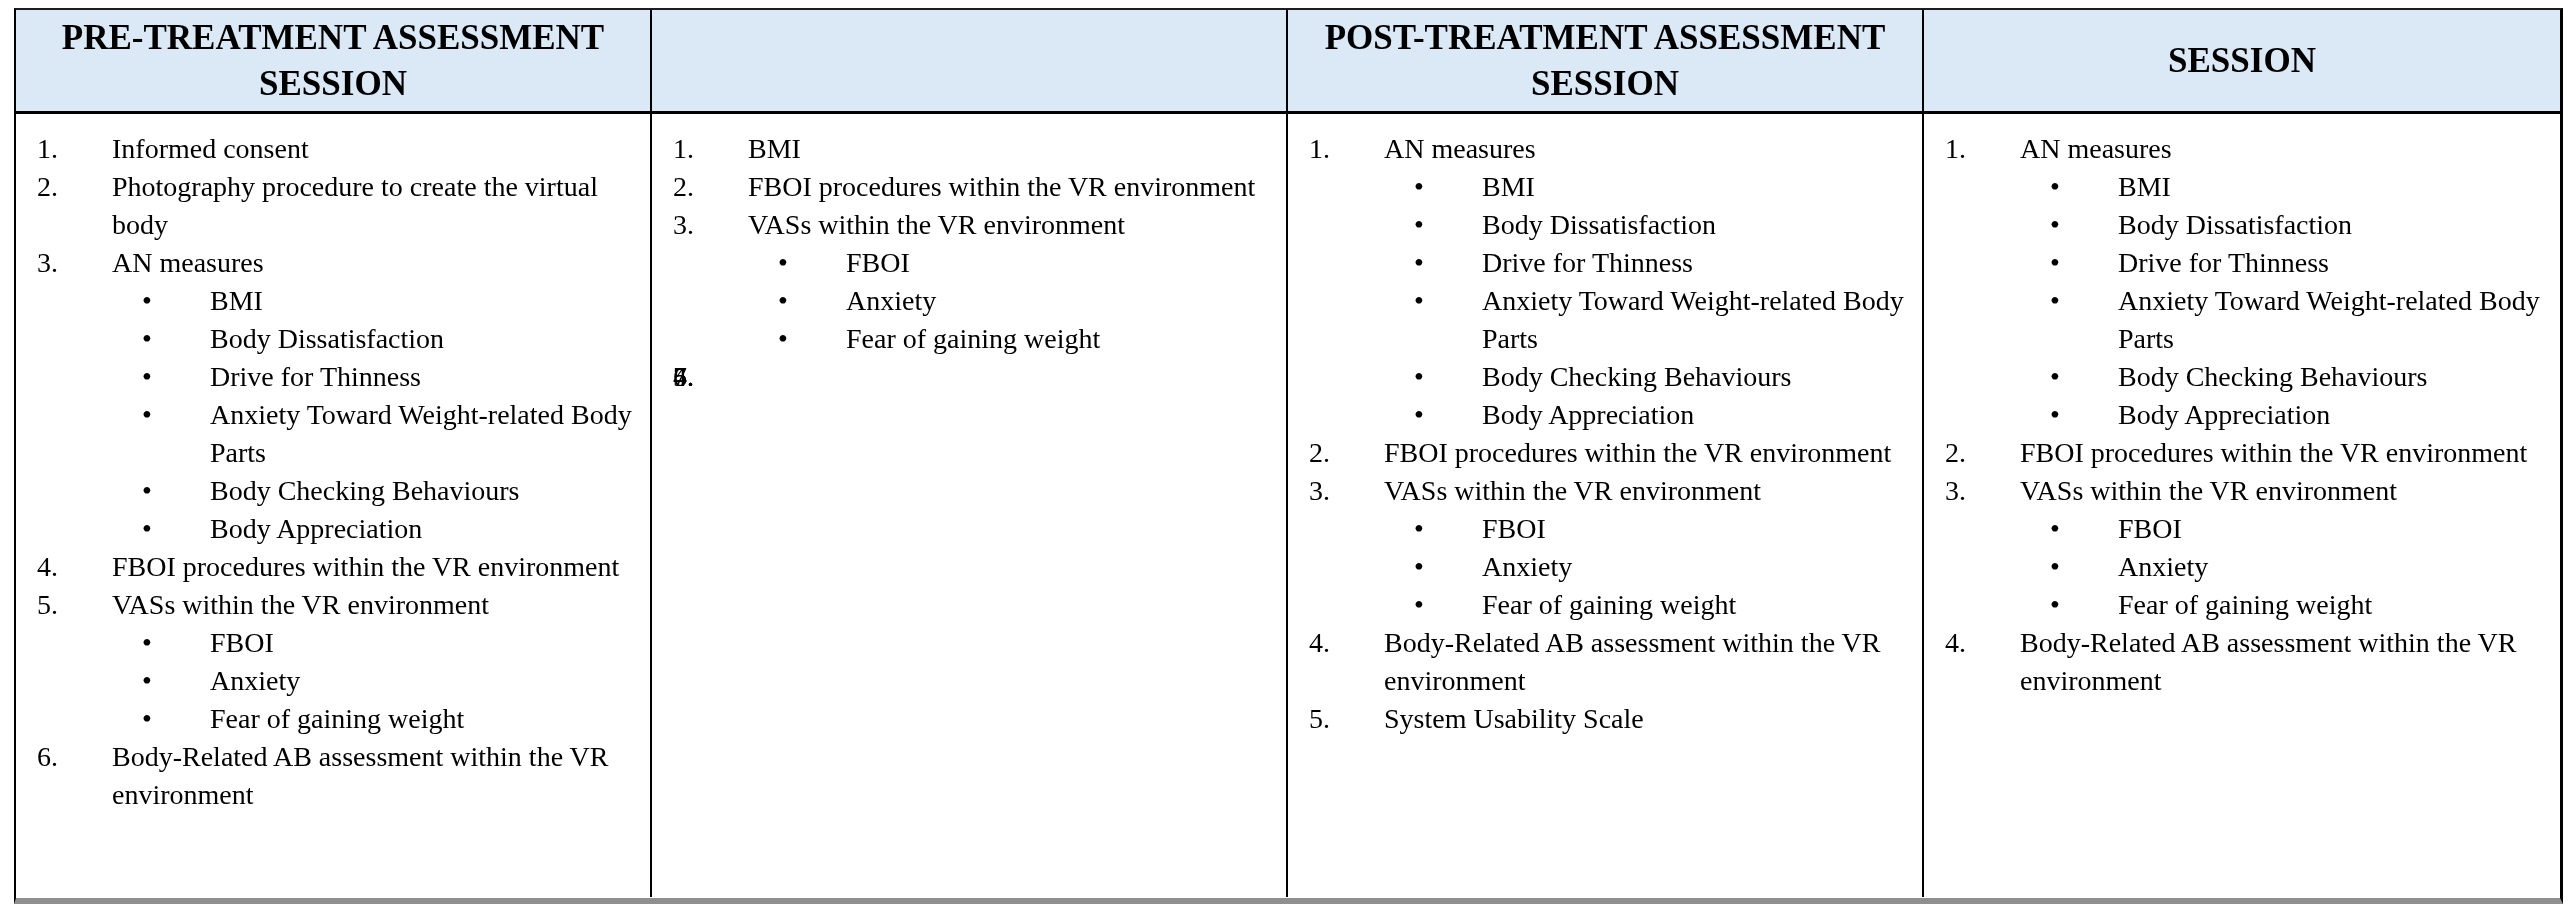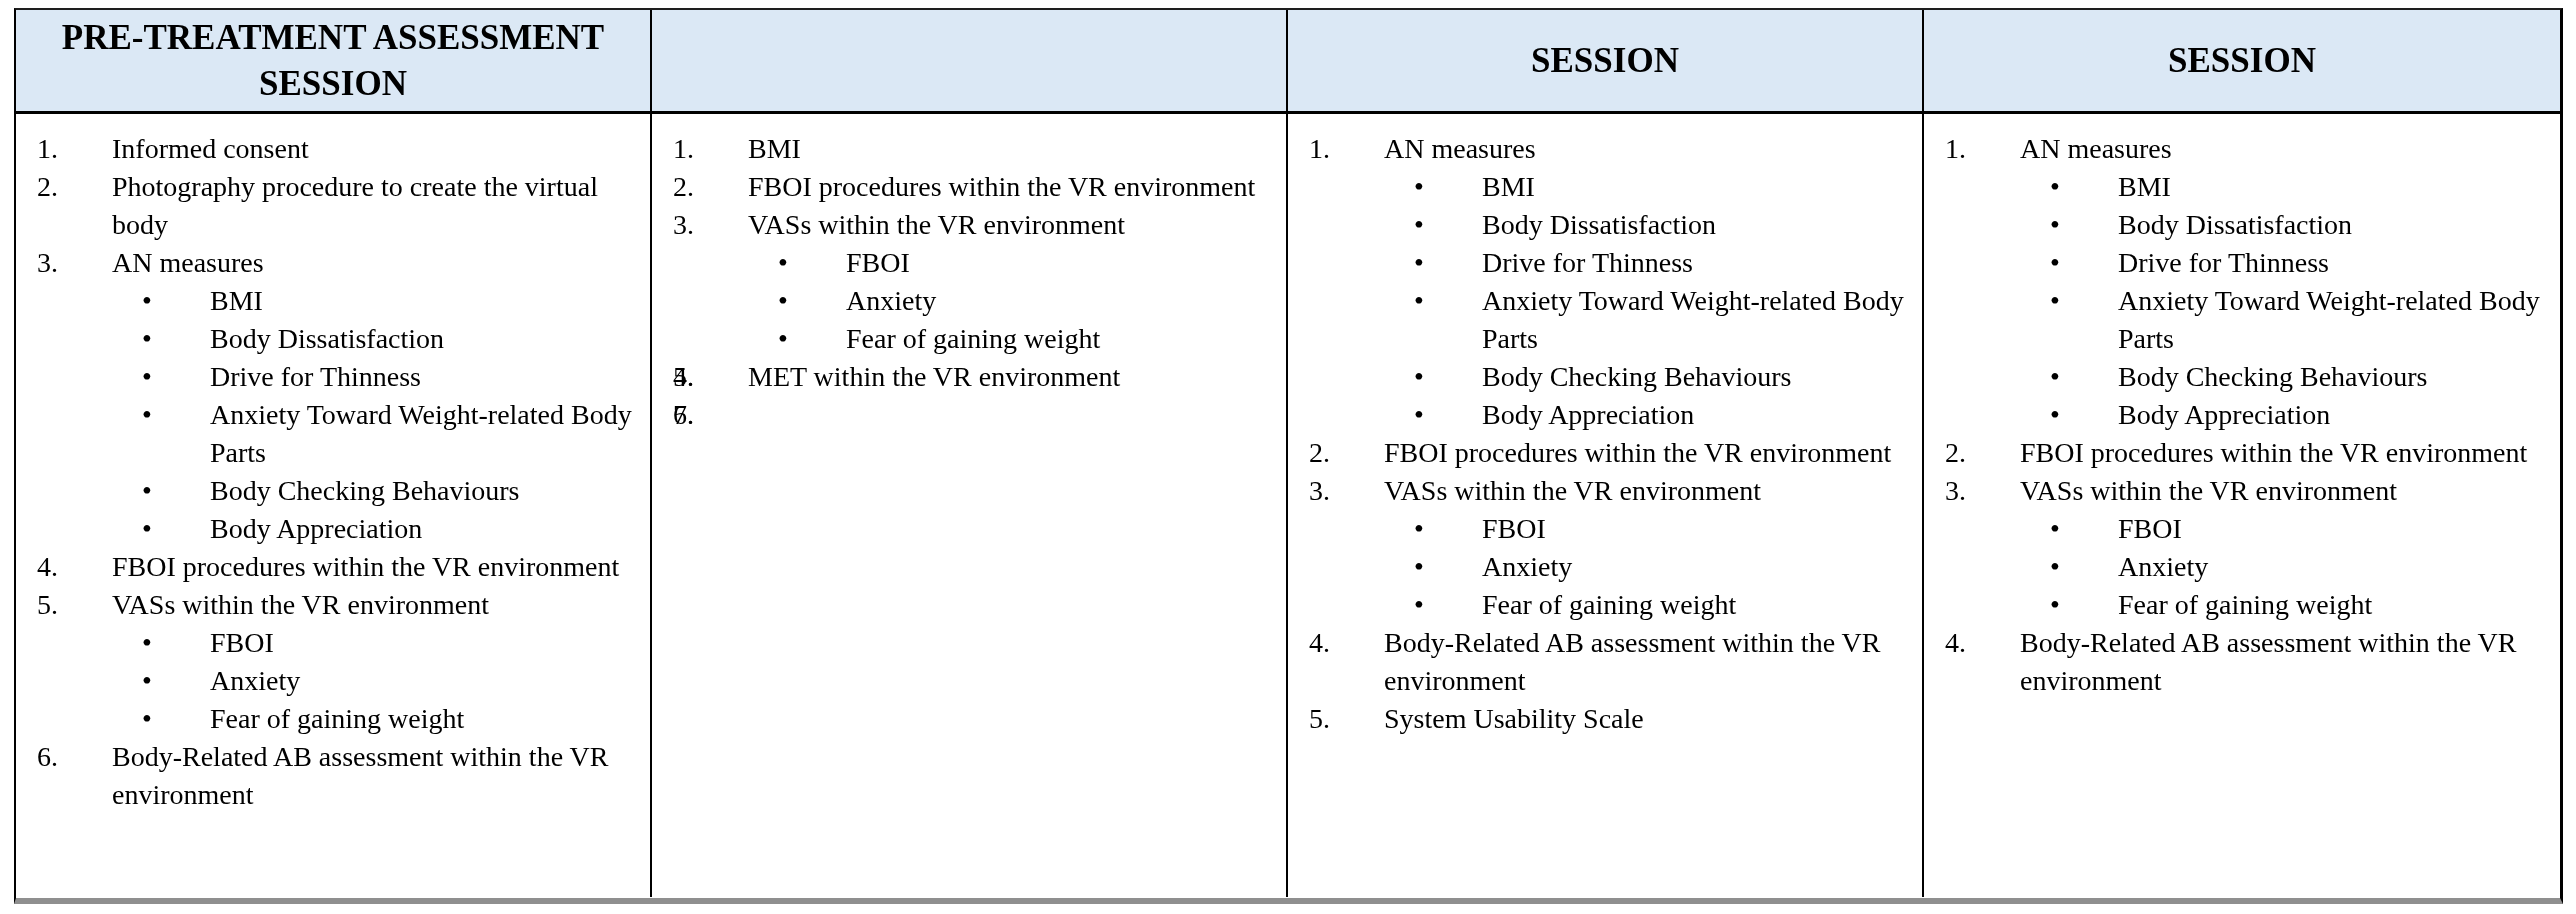--- a/index.html
+++ b/index.html
@@ -90,20 +90,21 @@
 <div class="page">
   <div class="table">
     <div class="header-row" id="header-row">
         <div class="hcell">
           <span class="hline">PRE-TREATMENT ASSESSMENT</span>
           <span class="hline">SESSION</span>
         </div>
         <div class="hcell">
         </div>
         <div class="hcell">
+          <span class="hline">POST-TREATMENT ASSESSMENT</span>
           <span class="hline">SESSION</span>
         </div>
         <div class="hcell">
           <span class="hline">SESSION</span>
         </div>
       </div>
     <div class="body-row" id="body-row">
         <div class="bcell">
           <div class="num-item"><span class="marker">1.</span><span>Informed consent</span></div>
           <div class="num-item"><span class="marker">2.</span><span>Photography procedure to create the virtual body</span></div>
@@ -122,21 +123,21 @@
           <div class="num-item"><span class="marker">6.</span><span>Body-Related AB assessment within the VR environment</span></div>
         </div>
         <div class="bcell">
           <div class="num-item"><span class="marker">1.</span><span>BMI</span></div>
           <div class="num-item"><span class="marker">2.</span><span>FBOI procedures within the VR environment</span></div>
           <div class="num-item"><span class="marker">3.</span><span>VASs within the VR environment</span></div>
           <div class="sub-item"><span class="bullet">•</span><span>FBOI</span></div>
           <div class="sub-item"><span class="bullet">•</span><span>Anxiety</span></div>
           <div class="sub-item"><span class="bullet">•</span><span>Fear of gaining weight</span></div>
           <div class="num-item"><span class="marker">4.</span></div>
-          <div class="num-item"><span class="marker">5.</span><span>MET within the VR environment</span></div>
+          <div class="num-item"><span class="marker">5.</span></div>
           <div class="num-item"><span class="marker">6.</span></div>
           <div class="num-item"><span class="marker">7.</span></div>
         </div>
         <div class="bcell">
           <div class="num-item"><span class="marker">1.</span><span>AN measures</span></div>
           <div class="sub-item"><span class="bullet">•</span><span>BMI</span></div>
           <div class="sub-item"><span class="bullet">•</span><span>Body Dissatisfaction</span></div>
           <div class="sub-item"><span class="bullet">•</span><span>Drive for Thinness</span></div>
           <div class="sub-item"><span class="bullet">•</span><span>Anxiety Toward Weight-related Body Parts</span></div>
           <div class="sub-item"><span class="bullet">•</span><span>Body Checking Behaviours</span></div>

